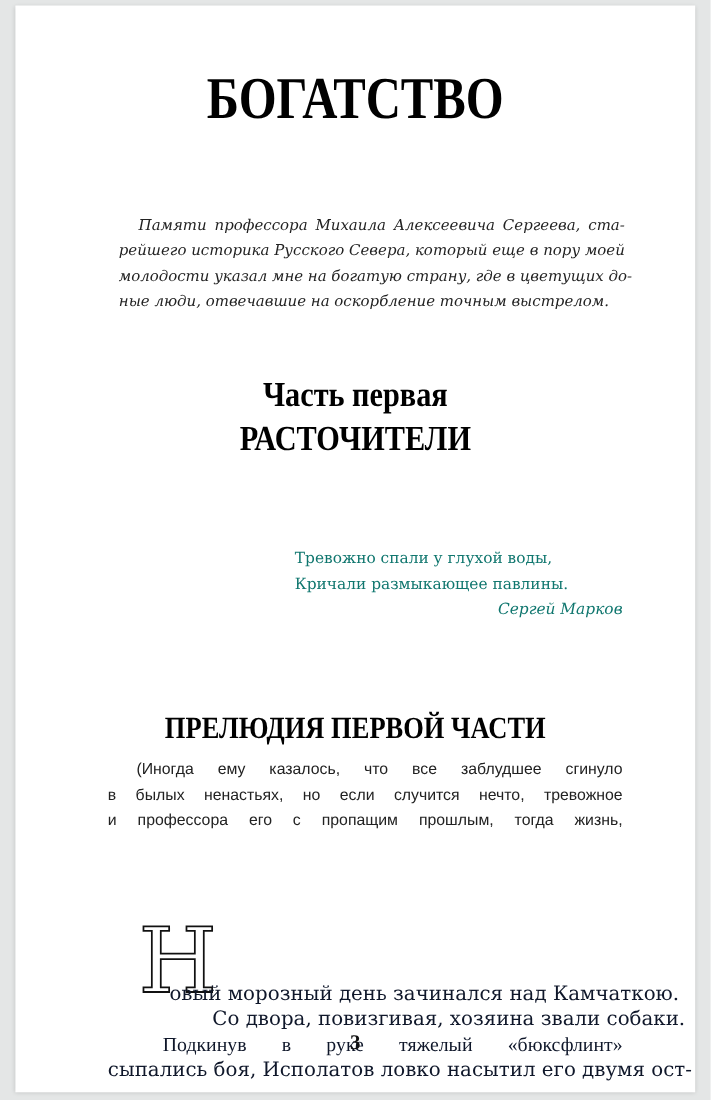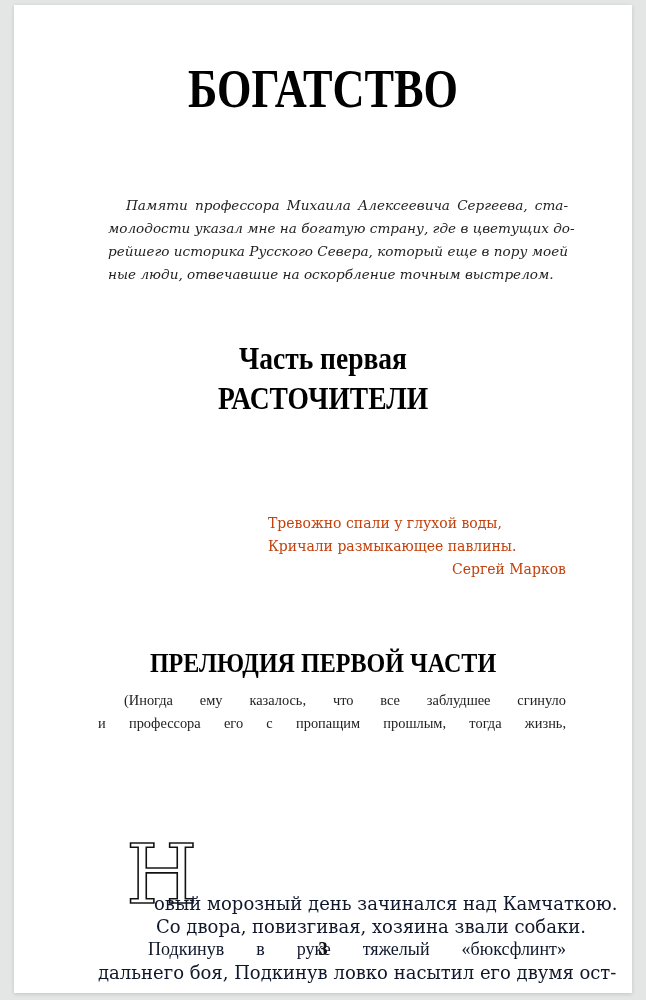--- a/index.html
+++ b/index.html
@@ -30,88 +30,89 @@
   .dedication .l.first { text-indent:18px; }
   .dedication .l.last { text-align-last:left; }
   .part {
     position:absolute; left:0; width:100%; top:338px; text-align:center;
     font-family:"Liberation Serif", serif; font-weight:bold;
     font-size:32px; line-height:40px; color:#000;
     transform:scaleX(0.86); transform-origin:center;
   }
   .poem {
     position:absolute; left:268px; top:497px; width:300px;
-    font-family:"DejaVu Serif", serif; font-size:14px; line-height:23px; color:#c2410c;margin-top:15px;
+    font-family:"DejaVu Serif", serif; font-size:14px; line-height:23px; color:#0f766e;
   }
   .poem .line { display:block; white-space:nowrap; }
-  .poem .author { display:block; text-align:right; padding-right:0px; width:298px; }
+  .poem .author { display:block; text-align:right; font-style:italic; padding-right:0px; width:298px; }
   .prelude-title {
     position:absolute; left:0; width:100%; top:647px; text-align:center;
     font-family:"Liberation Serif", serif; font-weight:bold;
     font-size:28px; color:#000;
     transform:scaleX(0.86); transform-origin:center;
   }
   .prelude {
     position:absolute; left:98px; width:468px; top:689px;
-    font-family:Liberation Serif, serif; font-size:14.4px; line-height:23px; color:#222;
+    font-family:Liberation Sans, sans-serif; font-size:14.4px; line-height:23px; color:#222;
   }
   .prelude .l, .body .l { display:block; white-space:nowrap; text-align:justify; text-align-last:justify; }
   .prelude .l.first { text-indent:26px; }
   .prelude .l.last { text-align-last:left; }
   .body {
     position:absolute; left:98px; width:468px; top:892px;
     font-family:"DejaVu Serif", serif; font-size:18px; line-height:23px; color:#0f172a;
   }
   .dropcap {
     position:absolute; left:126px; top:840px;
     font-family:"DejaVu Serif", serif; font-size:82px; line-height:70px;
     color:#fff; -webkit-text-stroke:1.6px #111; font-weight:normal;
   }
   .body .l.d1 { margin-left:56px; text-align-last:left; }
-  .body .l.d2 { margin-left:58px; text-align-last:right; }
+  .body .l.d2 { margin-left:95px; text-align-last:right; }
   .body .l.d3 { margin-left:50px;font-family:Liberation Serif, serif; }
   .pagenum {
     position:absolute; left:0; width:100%; top:938px; text-align:center;
     font-family:"Liberation Serif", serif; font-weight:bold; font-size:19px; color:#111;
   }
 </style>
 </head>
 <body>
 
 <div class="page"></div>
 
 <div class="title">БОГАТСТВО</div>
 
 <div class="dedication">
   <span class="l first">Памяти профессора Михаила Алексеевича Сергеева, ста-</span>
+  <span class="l">рейшего историка Русского Севера, который еще в пору моей</span>
   <span class="l">молодости указал мне на богатую страну, где в цветущих до-</span>
-  <span class="l">рейшего историка Русского Севера, который еще в пору моей</span>
   <span class="l last">ные люди, отвечавшие на оскорбление точным выстрелом.</span>
 </div>
 
 <div class="part">
   <div>Часть первая</div>
   <div>РАСТОЧИТЕЛИ</div>
 </div>
 
 <div class="poem">
   <span class="line">Тревожно спали у глухой воды,</span>
   <span class="line">Кричали размыкающее павлины.</span>
   <span class="author">Сергей Марков</span>
 </div>
 
 <div class="prelude-title">ПРЕЛЮДИЯ ПЕРВОЙ ЧАСТИ</div>
 
 <div class="prelude">
   <span class="l first">(Иногда ему казалось, что все заблудшее сгинуло</span>
+  <span class="l">в былых ненастьях, но если случится нечто, тревожное</span>
   <span class="l">и профессора его с пропащим прошлым, тогда жизнь,</span>
 </div>
 
 <div class="dropcap">Н</div>
 
 <div class="body">
   <span class="l d1">овый морозный день зачинался над Камчаткою.</span>
   <span class="l d2">Со двора, повизгивая, хозяина звали собаки.</span>
   <span class="l d3">Подкинув в руке тяжелый «бюксфлинт»</span>
-  <span class="l">дальнего боя, Подкинув ловко насытил его двумя ост-</span>
+  <span class="l">сыпались боя, Исполатов ловко насытил его двумя ост-</span>
 </div>
 
 <div class="pagenum">3</div>
 
 </body></html>

